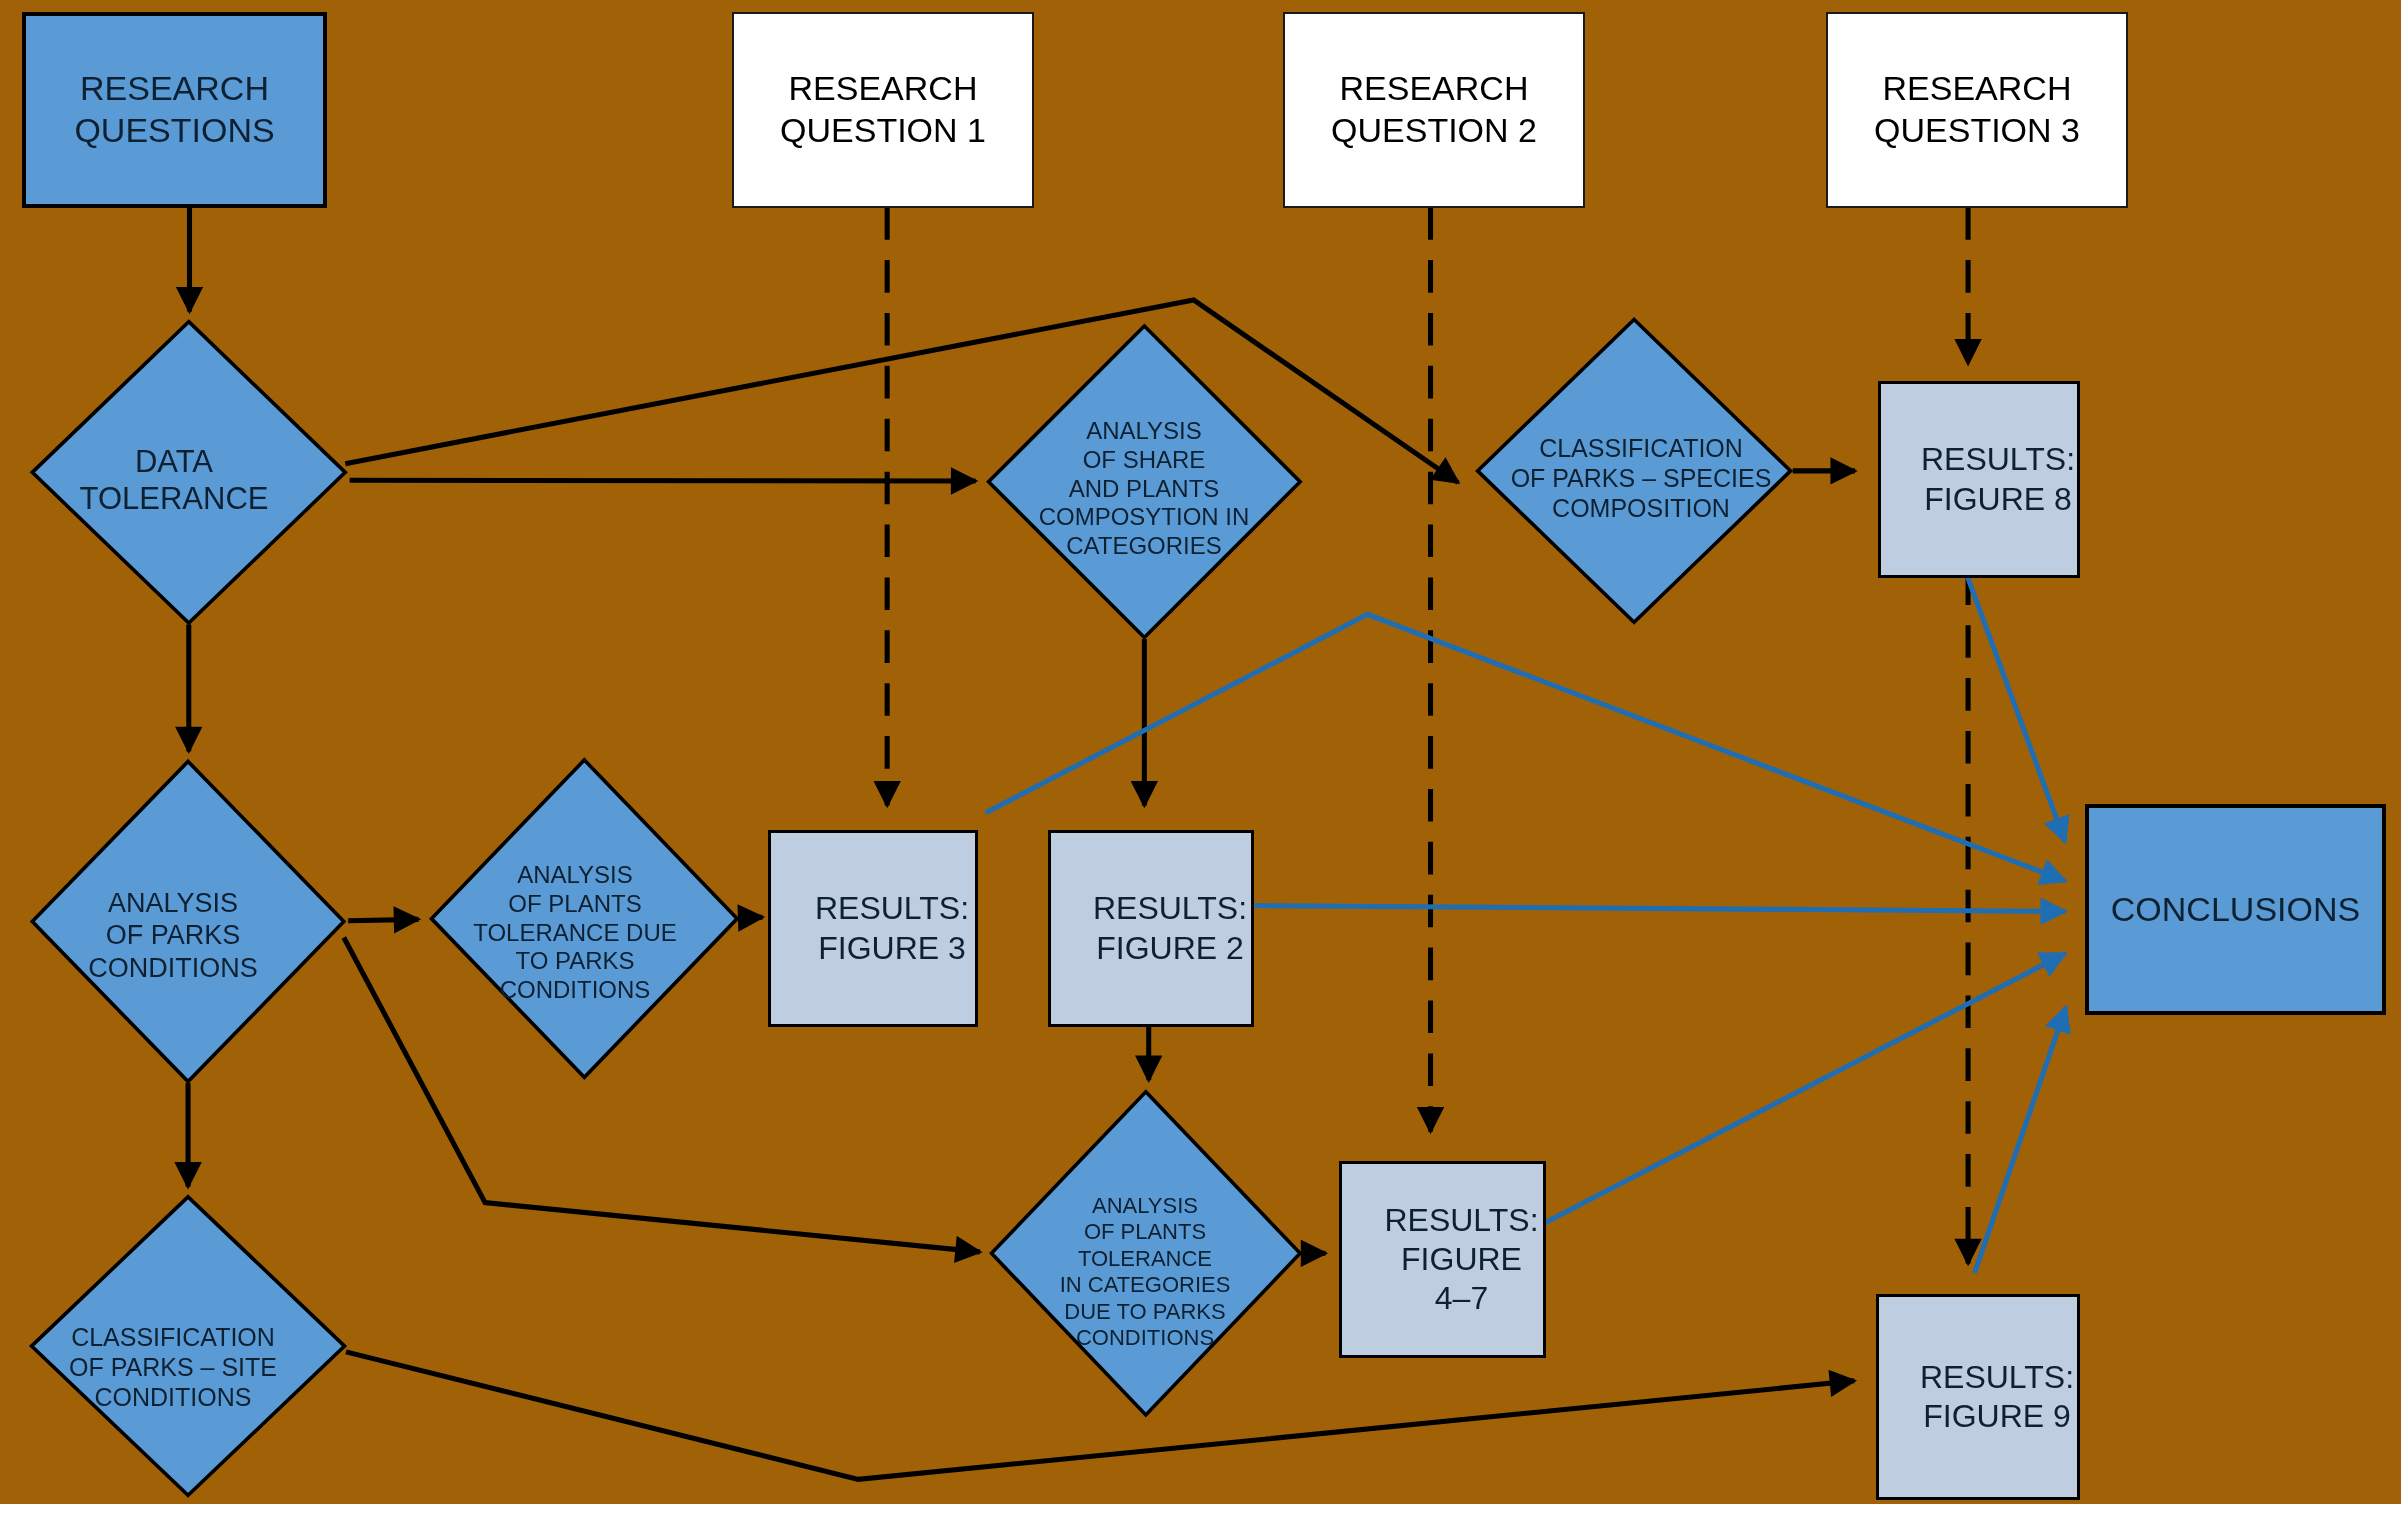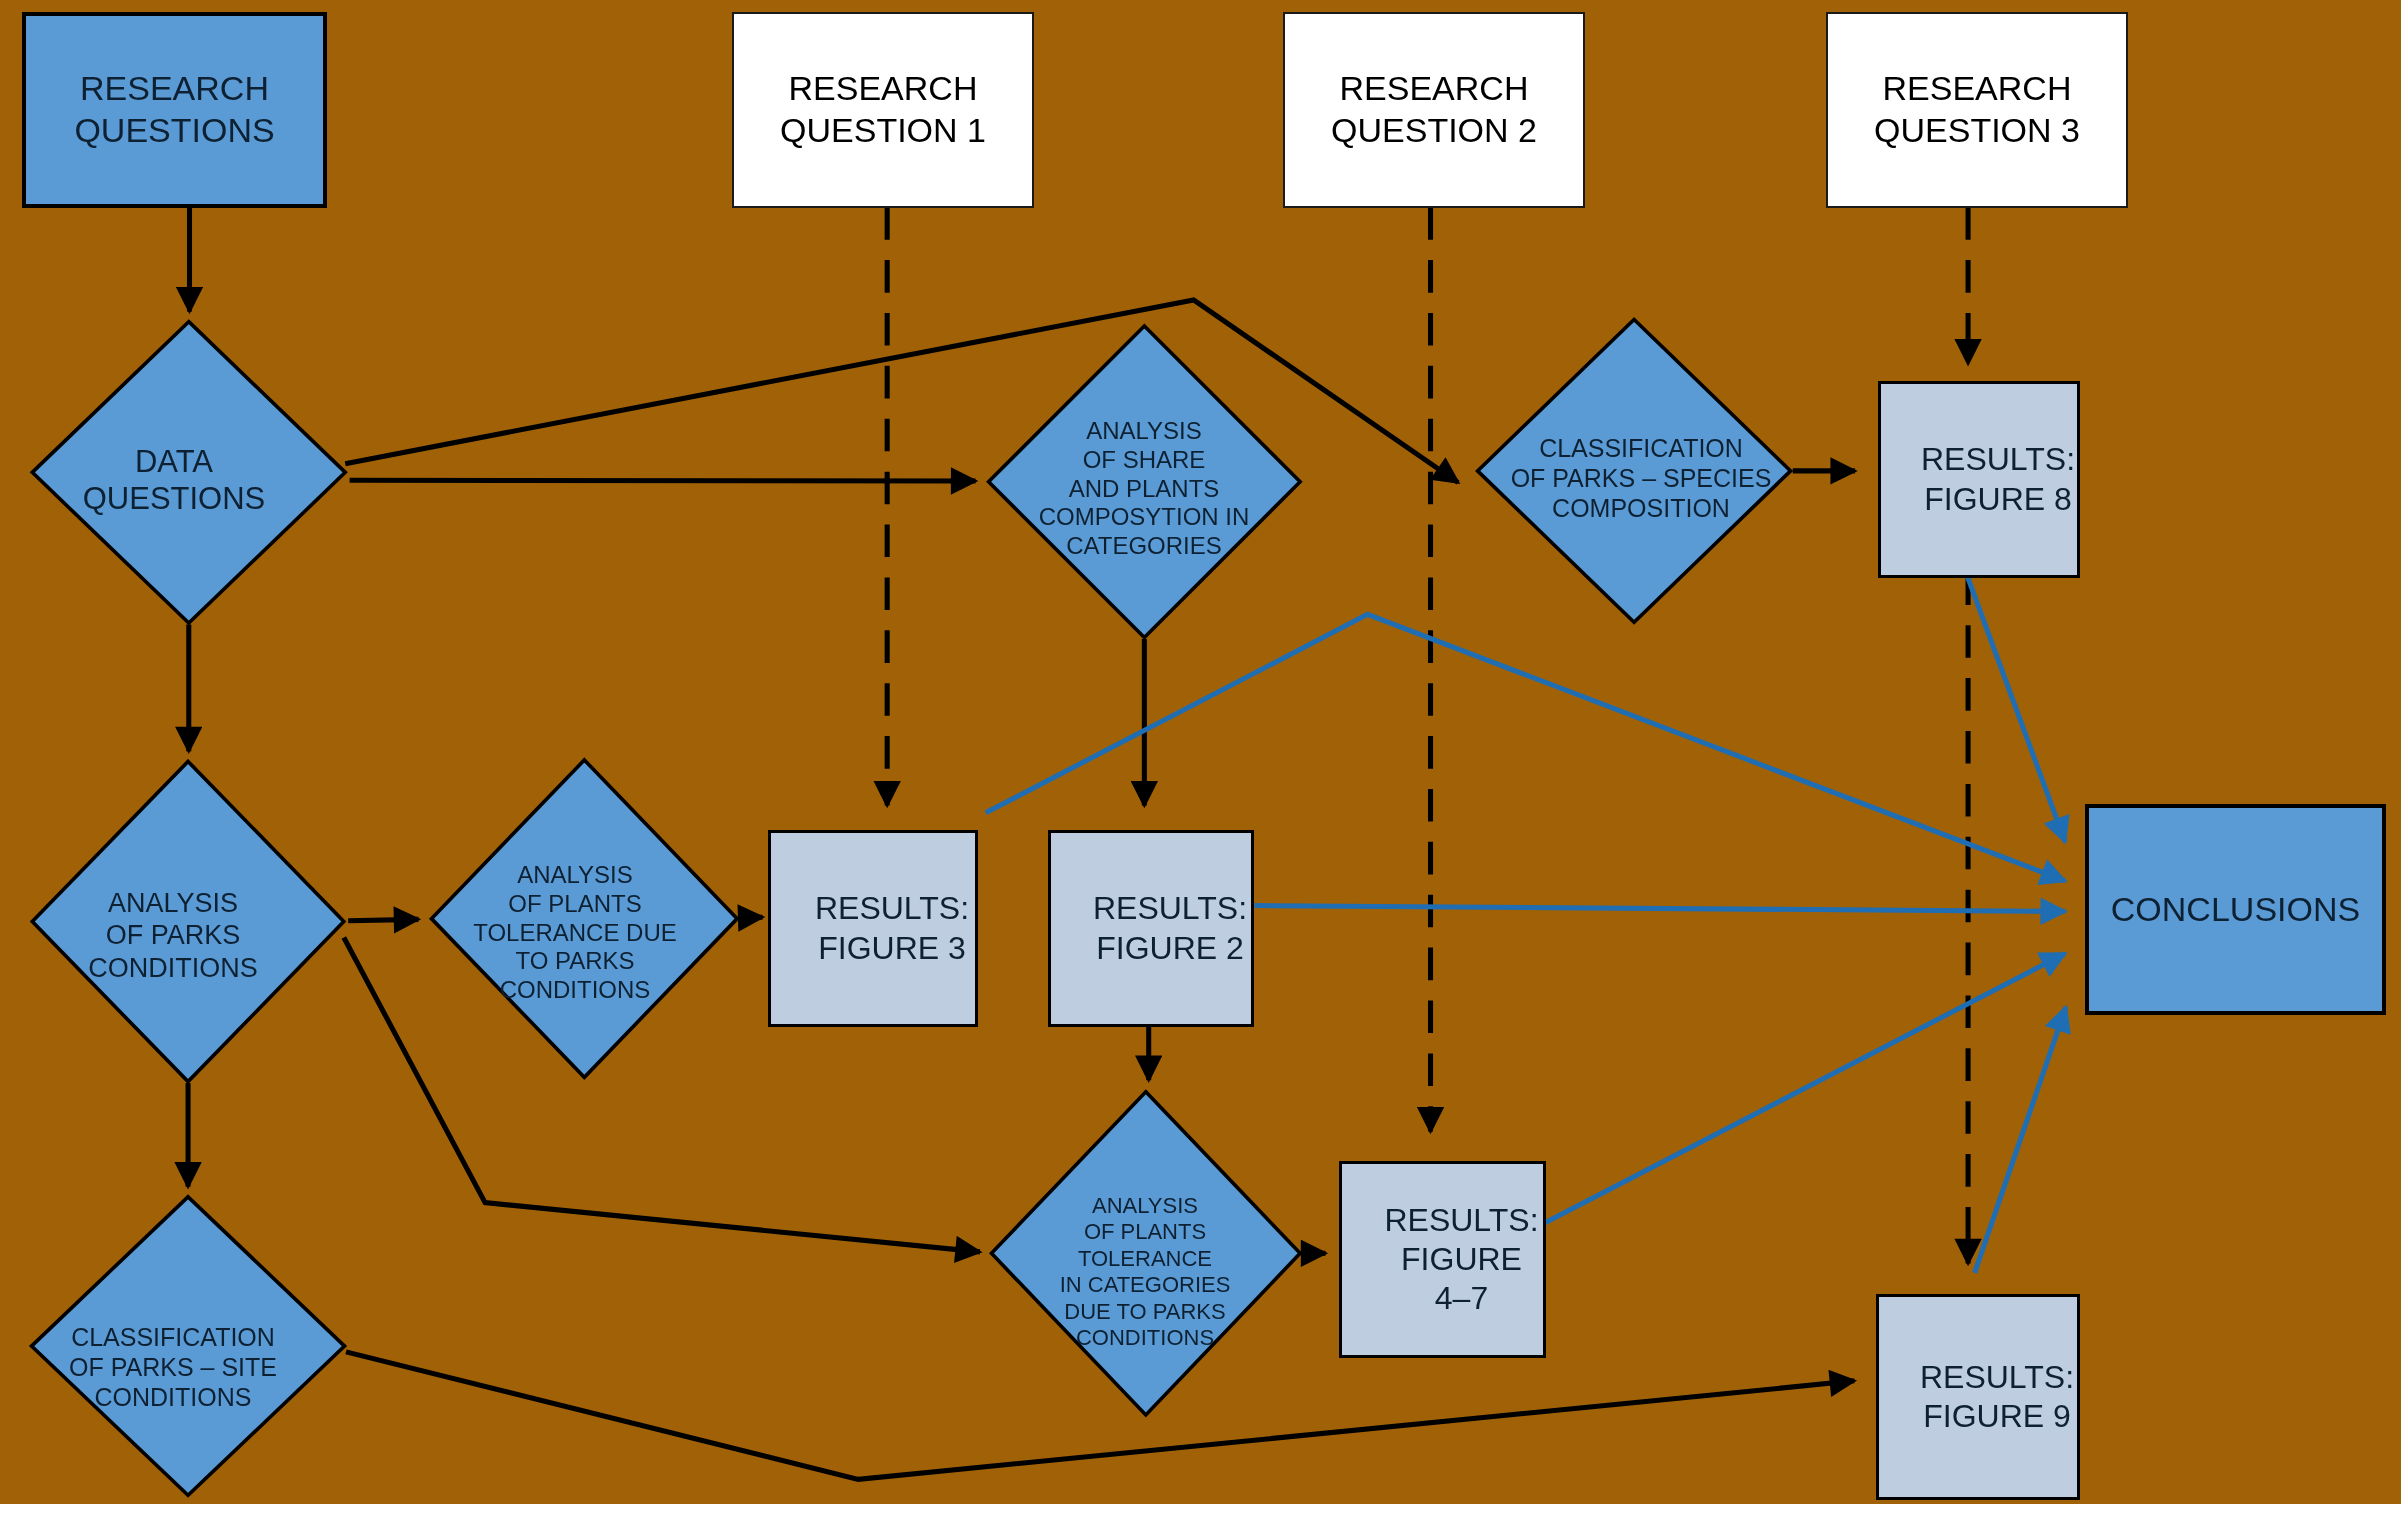--- a/index.html
+++ b/index.html
@@ -107,21 +107,21 @@
   <div class="rect-node fill-light" style="left:1876px;top:1294px;width:204px;height:206px;font-size:32px;">
     <span>RESULTS:
 FIGURE 9</span>
   </div>
 
   <div class="rect-node fill-blue" style="left:2085px;top:804px;width:301px;height:211px;font-size:34px;">
     <span>CONCLUSIONS</span>
   </div>
 
   <div class="diamond-label" style="left:174px;top:480px;width:243px;font-size:31px;">DATA
-QUESTIONS</div>
+TOLERANCE</div>
 
   <div class="diamond-label" style="left:1144px;top:489px;width:250px;font-size:24px;">ANALYSIS
 OF SHARE
 AND PLANTS
 COMPOSYTION IN
 CATEGORIES</div>
 
   <div class="diamond-label" style="left:1641px;top:478px;width:302px;font-size:25px;">CLASSIFICATION
 OF PARKS – SPECIES
 COMPOSITION</div>

